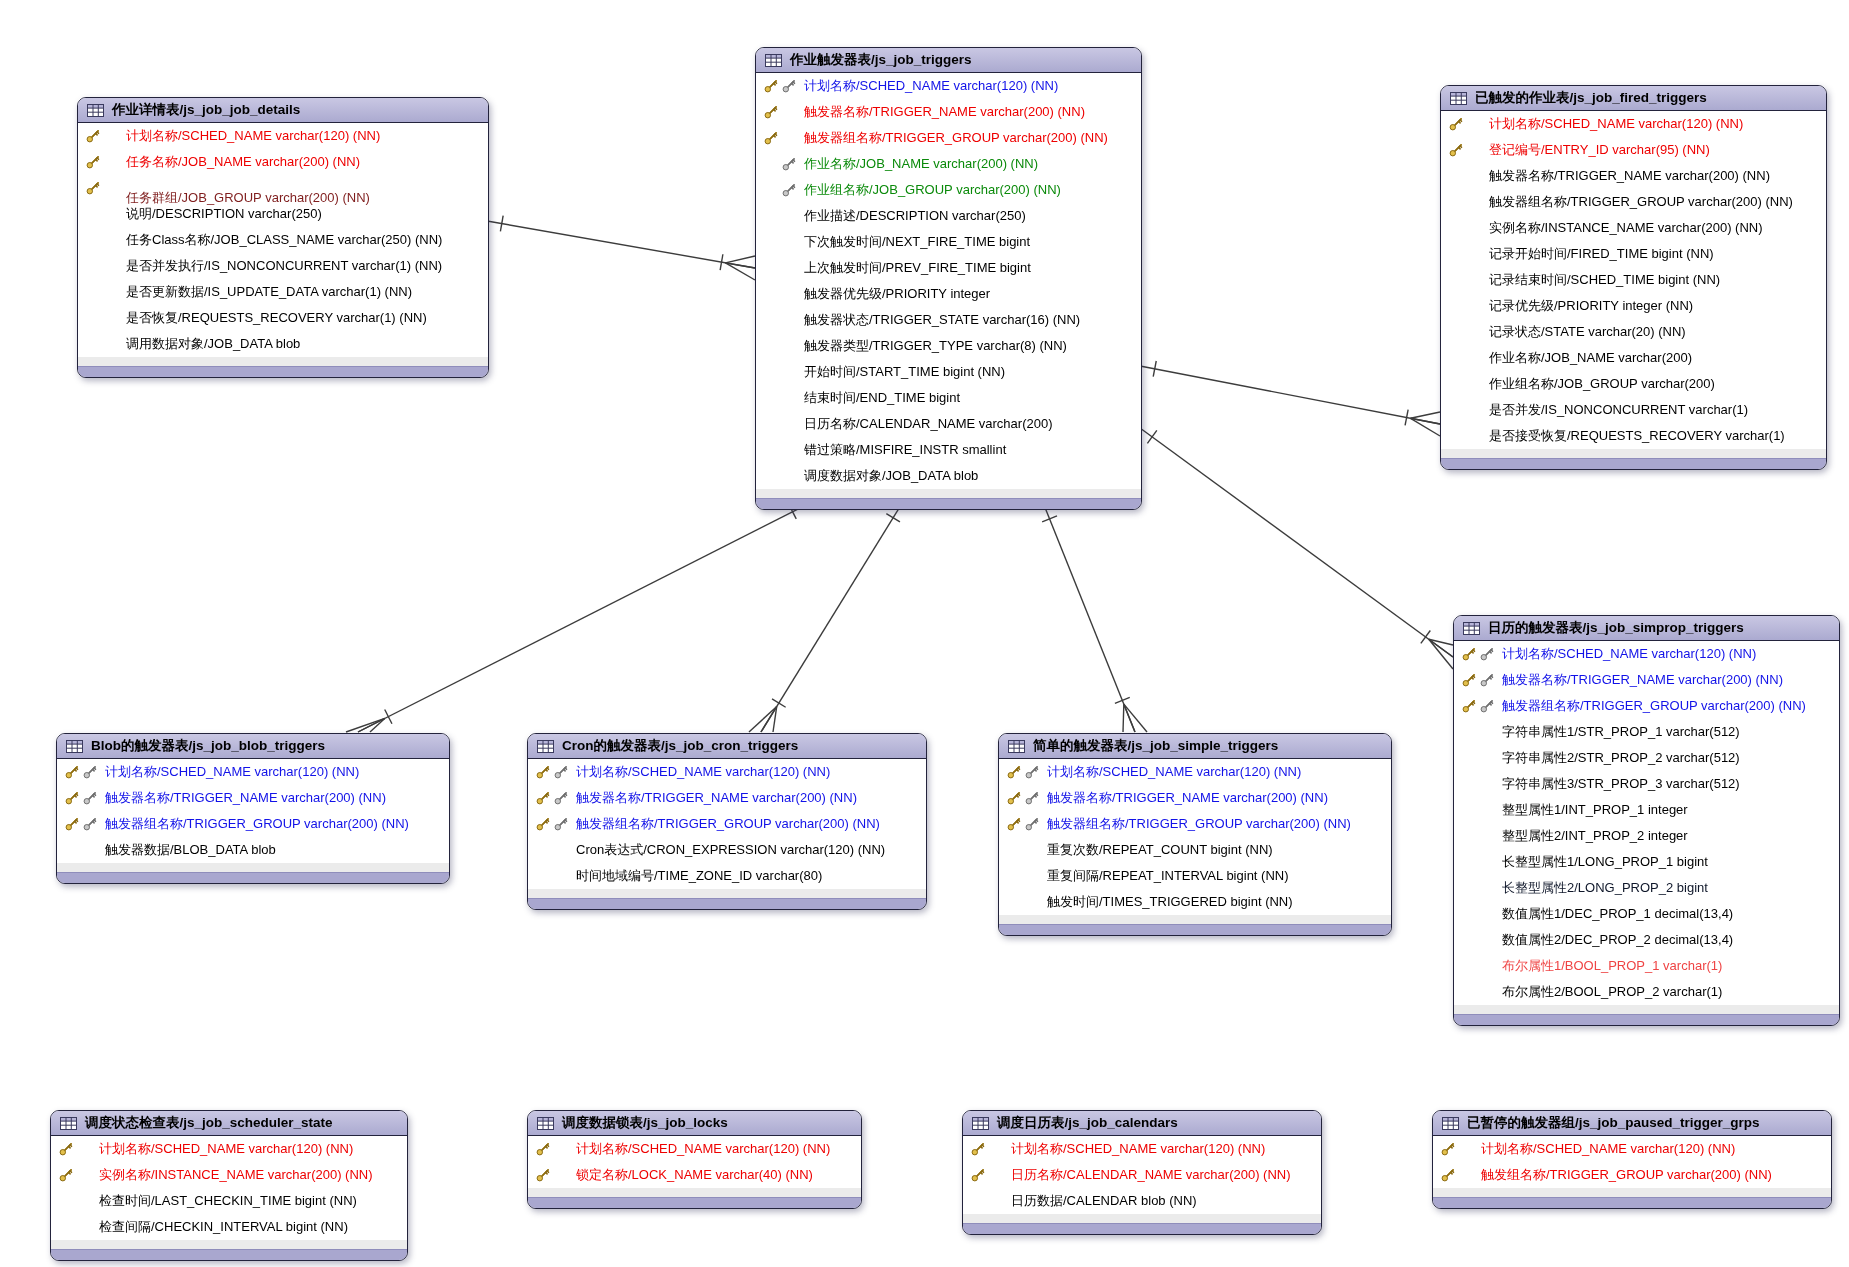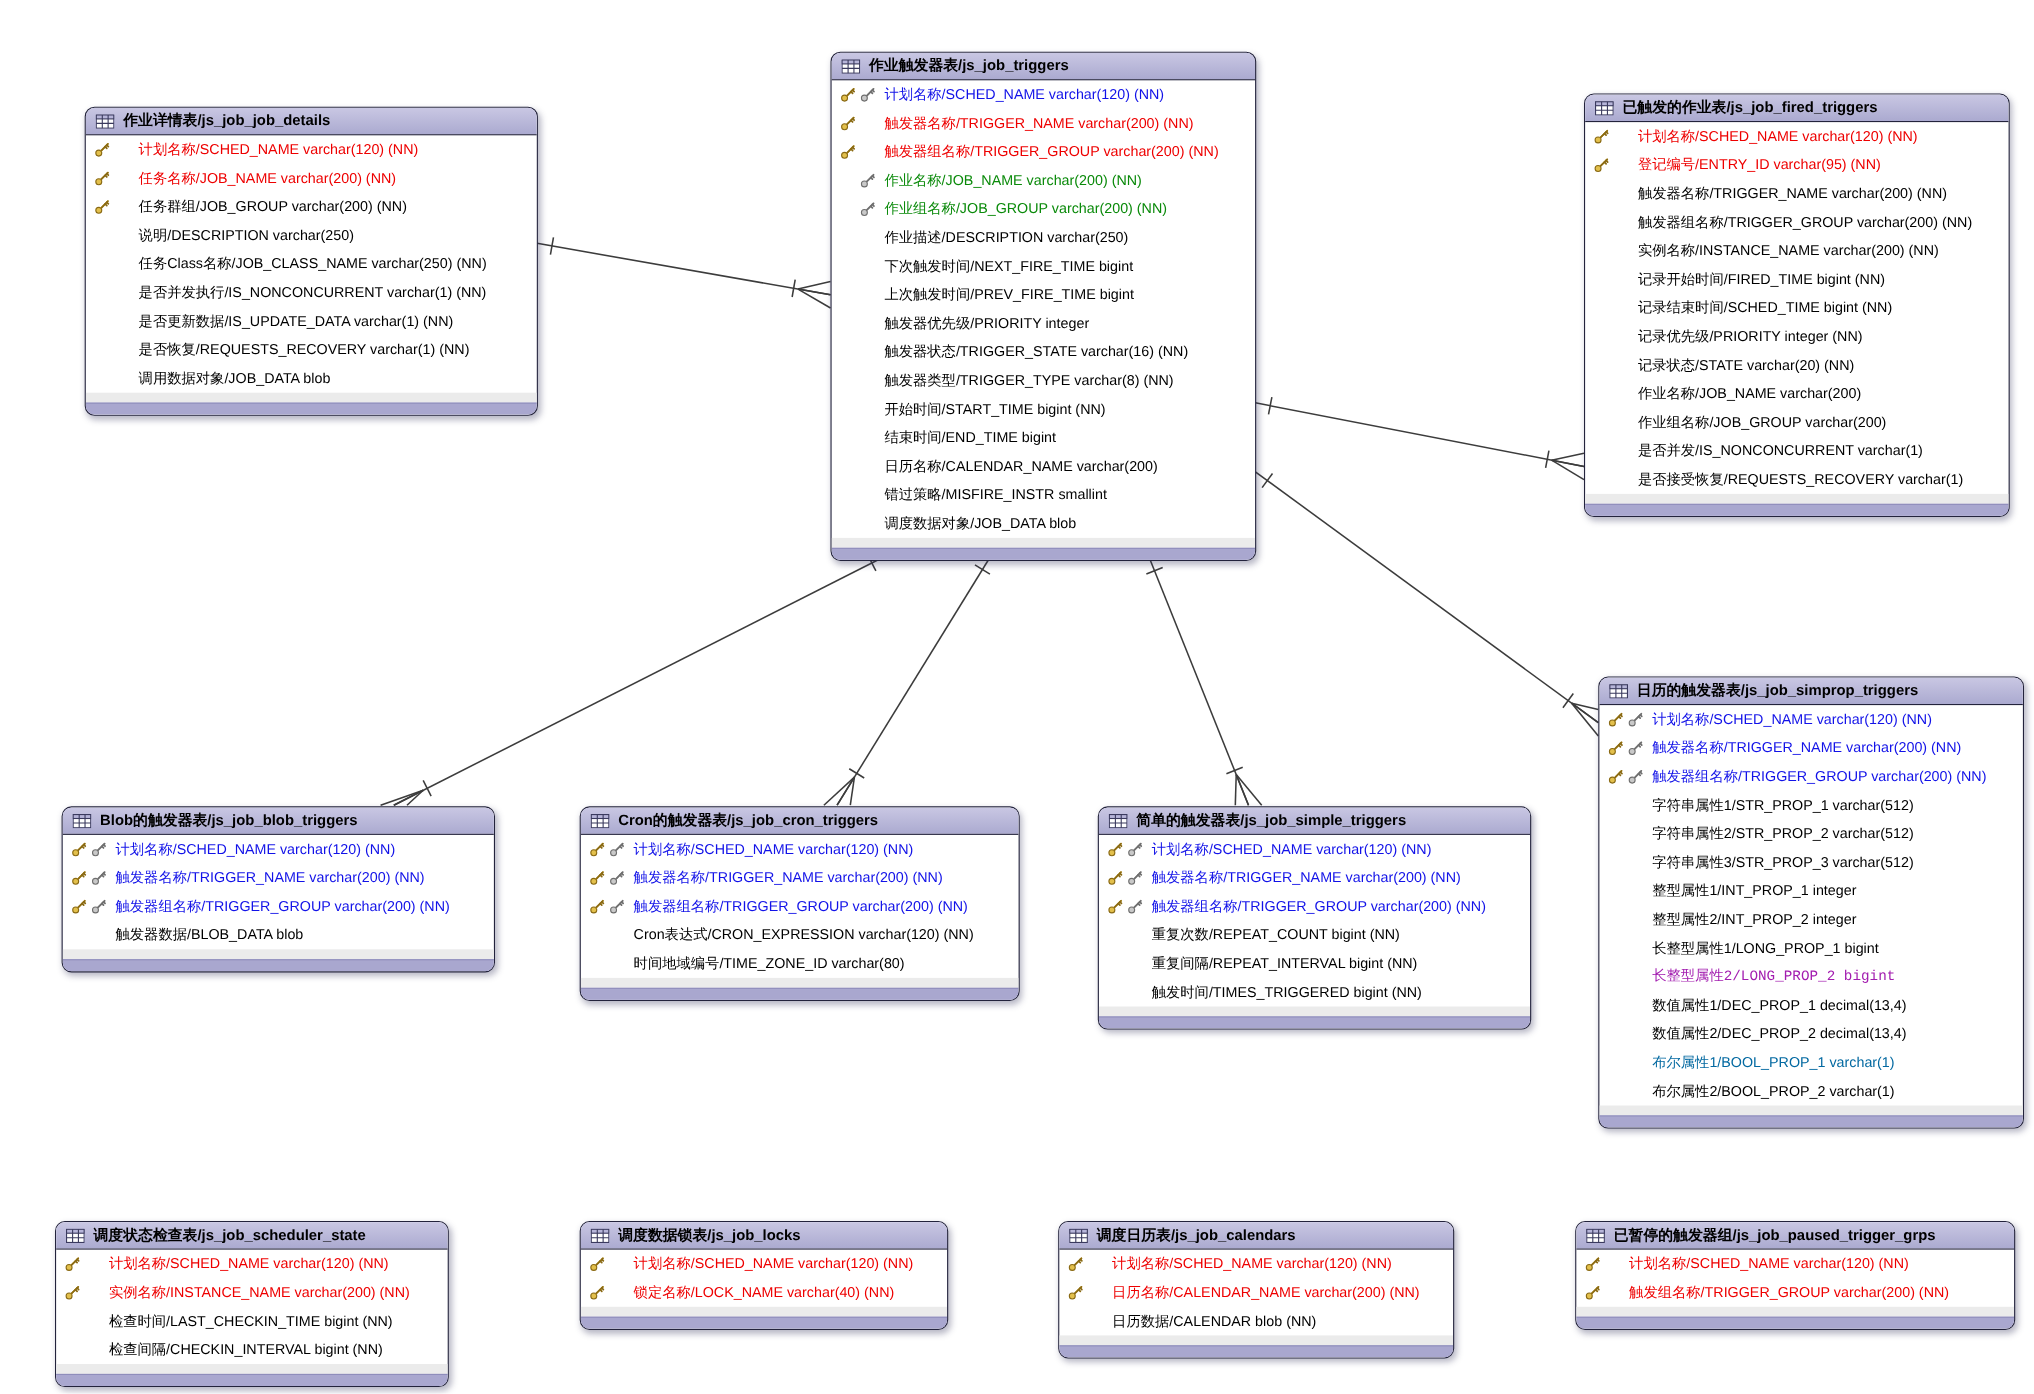--- a/index.html
+++ b/index.html
@@ -137,21 +137,21 @@
               <circle cx="3.8" cy="10.2" r="2.7" fill="#e3c04c" stroke="#8a6a14" stroke-width="1"></circle>
               <g stroke="#8a6a14" stroke-width="1.6" stroke-linecap="round">
                 <path d="M5.9 8.1 L12.1 1.9" stroke="#e3c04c"></path>
                 <path d="M5.9 8.1 L12.1 1.9"></path>
                 <path d="M9.6 4.4 L11.1 5.9"></path>
                 <path d="M11.1 2.9 L12.5 4.3"></path>
               </g>
             </svg>
           </span>
 
-    <span class="flabel" style="color: #000000;">任务群组/JOB_GROUP varchar(200) (NN)</span>
+    <span class="flabel" style="color: #7f1d1d; margin-top: 10px;">任务群组/JOB_GROUP varchar(200) (NN)</span>
   </div>
         <div class="frow">
 
     <span class="flabel" style="color: rgb(0, 0, 0);">说明/DESCRIPTION varchar(250)</span>
   </div>
         <div class="frow">
 
     <span class="flabel" style="color: rgb(0, 0, 0);">任务Class名称/JOB_CLASS_NAME varchar(250) (NN)</span>
   </div>
         <div class="frow">
@@ -521,33 +521,33 @@
         <div class="frow">
 
     <span class="flabel" style="color: rgb(0, 0, 0);">整型属性2/INT_PROP_2 integer</span>
   </div>
         <div class="frow">
 
     <span class="flabel" style="color: rgb(0, 0, 0);">长整型属性1/LONG_PROP_1 bigint</span>
   </div>
         <div class="frow">
 
-    <span class="flabel" style="color: #a21caf; font-family: Liberation Mono, monospace;">长整型属性2/LONG_PROP_2 bigint</span>
+    <span class="flabel" style="color: #0f172a;">长整型属性2/LONG_PROP_2 bigint</span>
   </div>
         <div class="frow">
 
     <span class="flabel" style="color: rgb(0, 0, 0);">数值属性1/DEC_PROP_1 decimal(13,4)</span>
   </div>
         <div class="frow">
 
     <span class="flabel" style="color: rgb(0, 0, 0);">数值属性2/DEC_PROP_2 decimal(13,4)</span>
   </div>
         <div class="frow">
 
-    <span class="flabel" style="color: #0369a1;">布尔属性1/BOOL_PROP_1 varchar(1)</span>
+    <span class="flabel" style="color: #ef4444;">布尔属性1/BOOL_PROP_1 varchar(1)</span>
   </div>
         <div class="frow">
 
     <span class="flabel" style="color: rgb(0, 0, 0);">布尔属性2/BOOL_PROP_2 varchar(1)</span>
   </div>
       </div>
     <div class="strip-gray"></div>
     <div class="strip-lav"></div>
   </div>
     <div class="table" style="left: 56px; top: 733px; width: 392px;">

